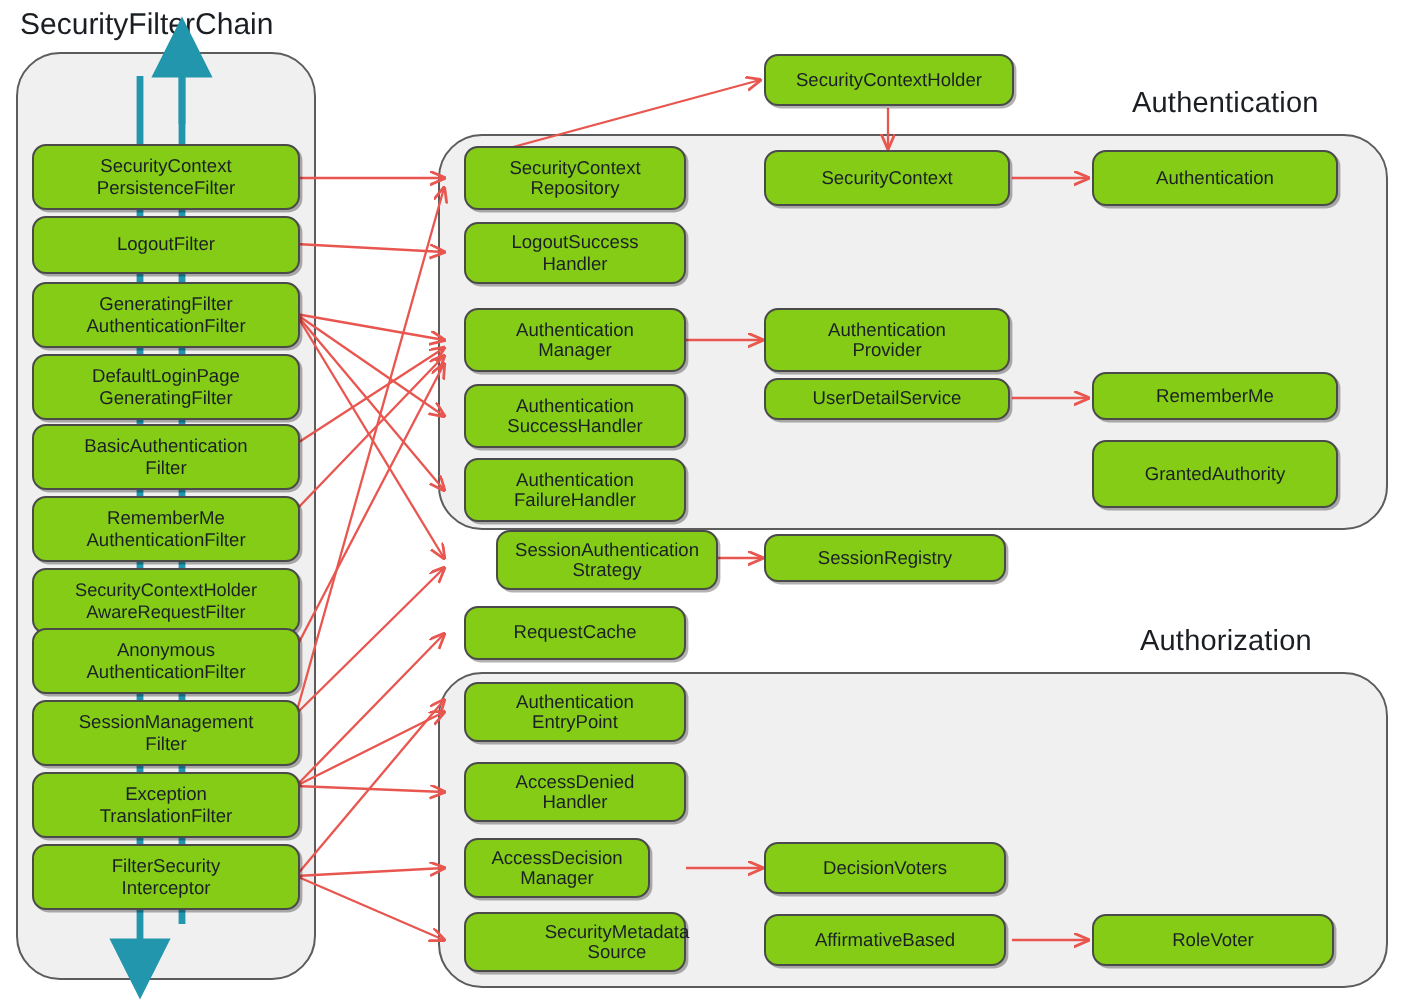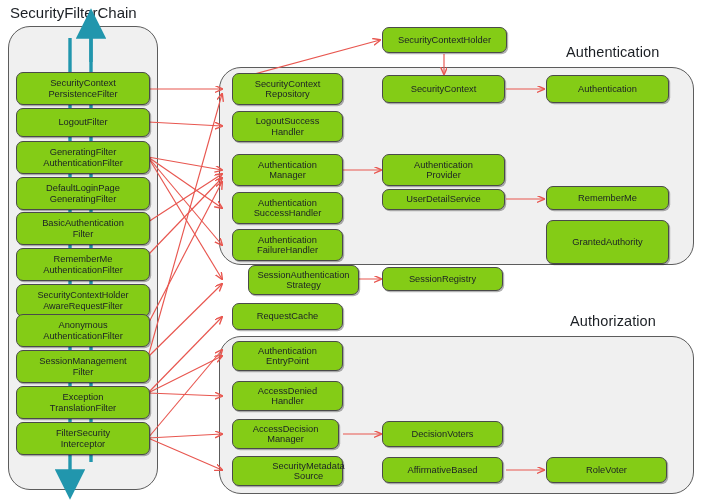--- a/index.html
+++ b/index.html
@@ -198,21 +198,21 @@
     </div>
 
   <div class="node" style="left:382px;top:189px;width:123px;height:21px;">
     <span>UserDetailService</span>
     </div>
 
   <div class="node" style="left:546px;top:186px;width:123px;height:24px;">
     <span>RememberMe</span>
     </div>
 
-  <div class="node" style="left:546px;top:220px;width:123px;height:44px;">
+  <div class="node" style="left:546px;top:220px;width:123px;height:34px;">
     <span>GrantedAuthority</span>
     </div>
 
   <div class="node" style="left:382px;top:27px;width:125px;height:26px;">
     <span>SecurityContextHolder</span>
     </div>
 
   <div class="node" style="left:248px;top:265px;width:111px;height:30px;">
     <span>SessionAuthentication
 Strategy</span>
@@ -229,21 +229,21 @@
   <div class="node" style="left:232px;top:341px;width:111px;height:30px;">
     <span>Authentication
 EntryPoint</span>
     </div>
 
   <div class="node" style="left:232px;top:381px;width:111px;height:30px;">
     <span>AccessDenied
 Handler</span>
     </div>
 
-  <div class="node" style="left:232px;top:419px;width:107px;height:30px;">
+  <div class="node" style="left:232px;top:419px;width:93px;height:30px;">
     <span>AccessDecision
 Manager</span>
     </div>
 
   <div class="node" style="left:232px;top:456px;width:111px;height:30px;padding-left:44px;">
     <span>SecurityMetadata
 Source</span>
     </div>
 
   <div class="node" style="left:382px;top:421px;width:121px;height:26px;justify-content:center;">

